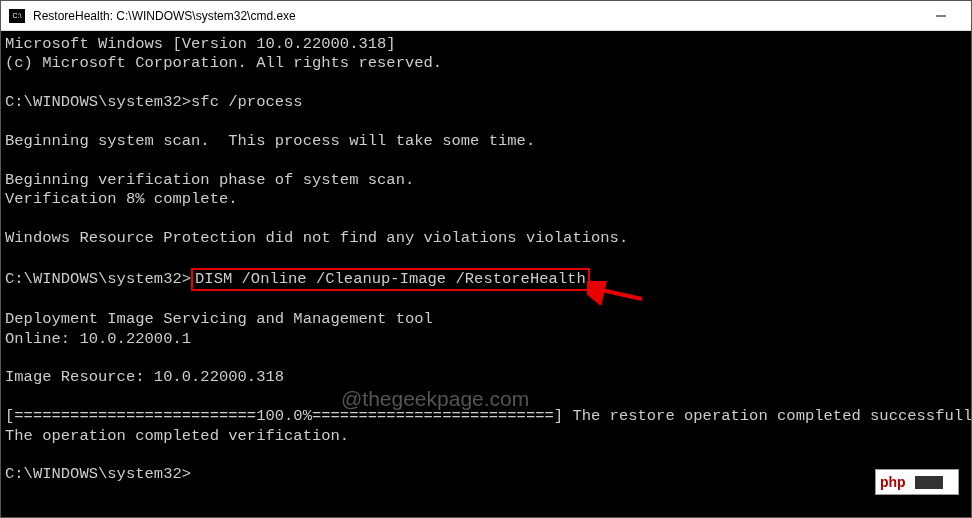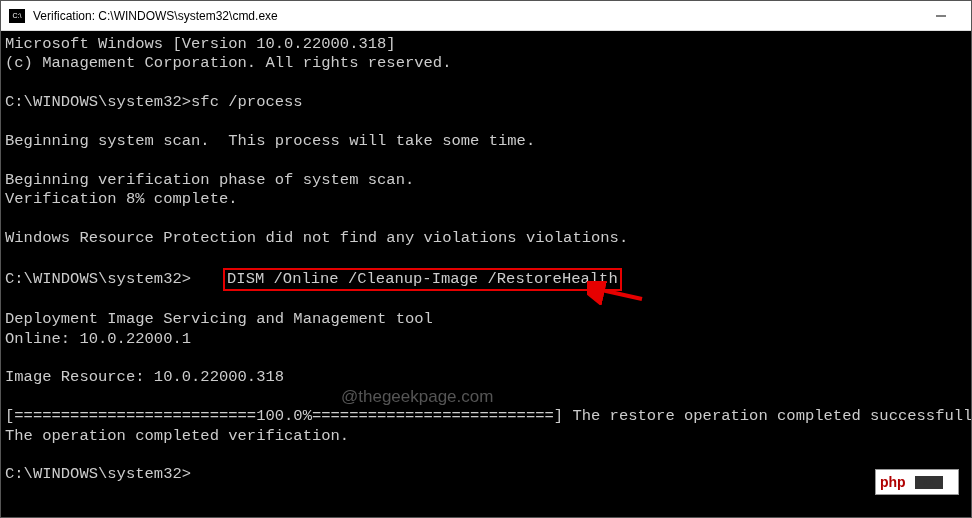--- a/index.html
+++ b/index.html
@@ -64,34 +64,33 @@
       padding: 4px 4px;
       color: #ccc;
       line-height: 1.25;
       white-space: pre;
       font-size: 15.5px;
     }
     .highlight-box {
       border: 2.5px solid #e60000;
       display: inline-block;
       padding: 0 2px;
-      margin-left: 32px;
     }
     .arrow {
       position: absolute;
       left: 586px;
       top: 280px;
     }
     .watermark {
       position: absolute;
       left: 340px;
       top: 386px;
       color: #555;
       font-family: Arial, sans-serif;
-      font-size: 17px;
+      font-size: 21px;
       font-weight: 400;
     }
     .badge {
       position: absolute;
       right: 12px;
       bottom: 22px;
       width: 84px;
       height: 26px;
       background: #fff;
       border: 1px solid #999;
@@ -111,32 +110,32 @@
       color: #333;
       font-size: 10px;
       padding: 1px 8px;
     }
   </style>
 </head>
 <body>
 
 <div class="titlebar">
   <div class="titlebar-icon"></div>
-  <div class="titlebar-text">Verification: C:\WINDOWS\system32\cmd.exe</div>
+  <div class="titlebar-text">RestoreHealth: C:\WINDOWS\system32\cmd.exe</div>
   <div class="titlebar-controls">
     <div class="titlebar-btn">
       <svg width="10" height="10" viewBox="0 0 10 10">
           <line x1="0" y1="5" x2="10" y2="5" stroke="#000" stroke-width="1"></line>
         </svg>
     </div>
   </div>
 </div>
 
 <div class="terminal"><span>Microsoft Windows [Version 10.0.22000.318]</span>
-<span>(c) Management Corporation. All rights reserved.</span>
+<span>(c) Microsoft Corporation. All rights reserved.</span>
 
 <span>C:\WINDOWS\system32&gt;</span><span>sfc /process</span>
 
 <span>Beginning system scan.  This process will take some time.</span>
 
 <span>Beginning verification phase of system scan.</span>
 <span>Verification 8% complete.</span>
 
 <span>Windows Resource Protection did not find any violations violations.</span>
 

